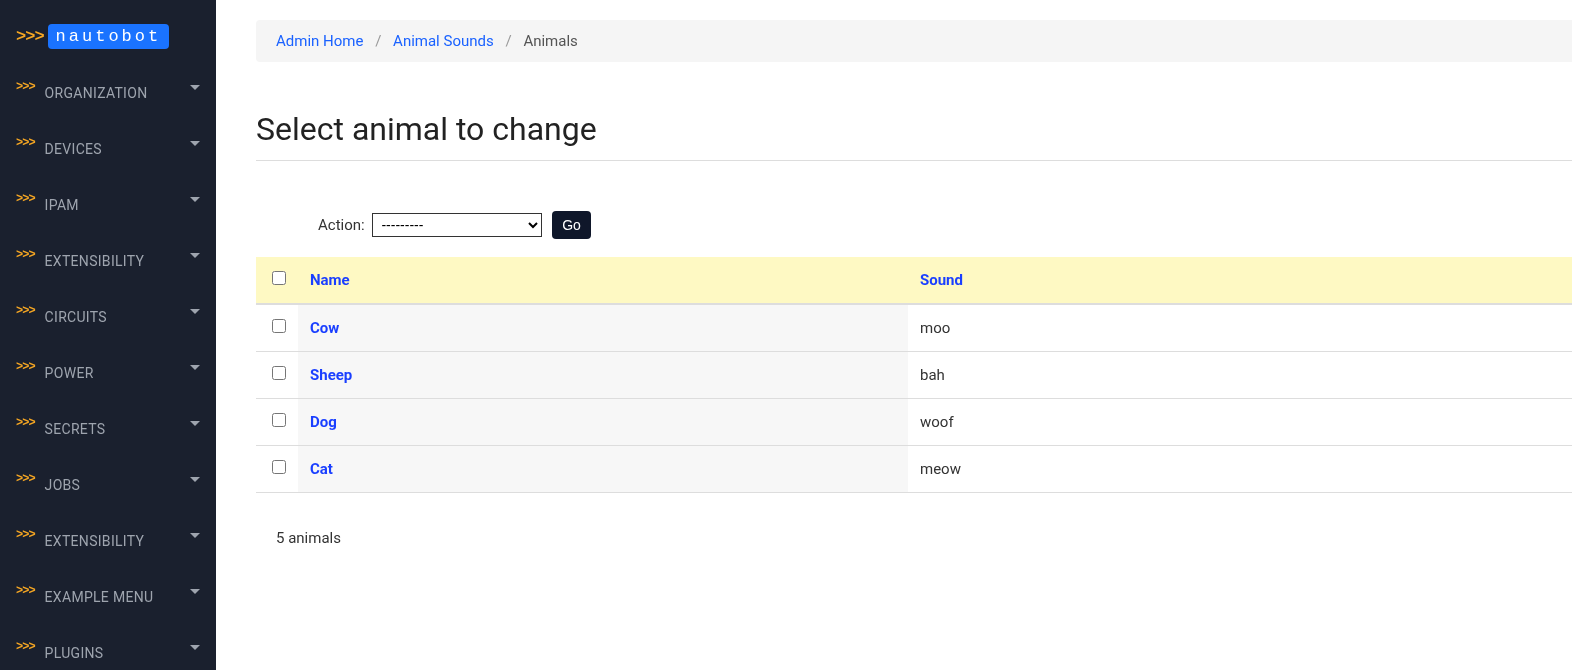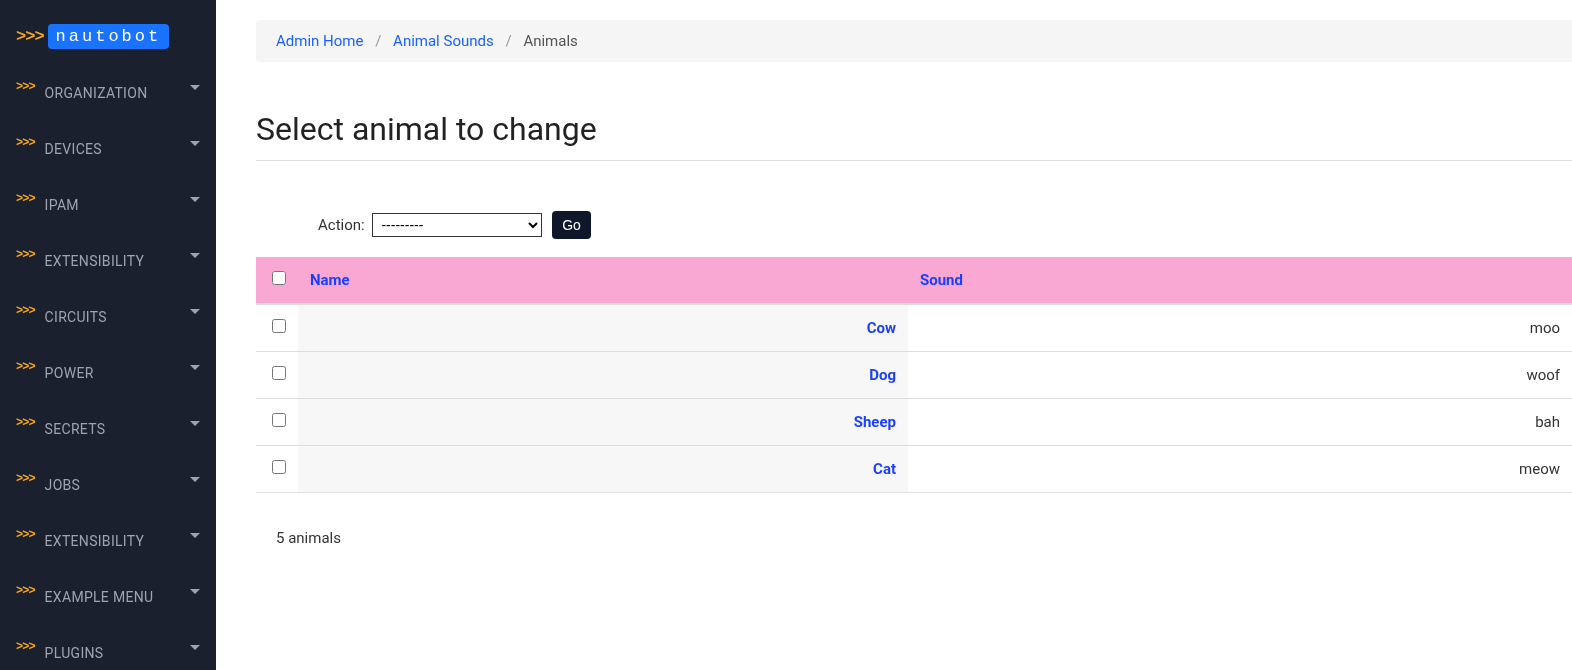--- a/index.html
+++ b/index.html
@@ -163,42 +163,41 @@
       font-size: 14px;
       margin-left: 6px;
       cursor: pointer;
     }
     table.data {
       width: 100%;
       border-collapse: collapse;
       margin-bottom: 32px;
     }
     table.data th {
-      background: #f9a8d4;
+      background: #fef9c3;
       text-align: left;
       padding: 14px 12px;
       font-weight: 700;
       font-size: 15px;
       border-bottom: 2px solid #ddd;
     }
     table.data th.checkbox-col,
     table.data td.checkbox-col {
       width: 40px;
       text-align: left;
       padding-left: 16px;
     }
     table.data th a {
       color: #1a3fff;
       text-decoration: none;
     }
     table.data td {
       padding: 14px 12px;
       border-bottom: 1px solid #ddd;
       font-size: 15px;
-      text-align: right;
     }
     table.data td.name-cell {
       background: #f7f7f7;
     }
     table.data td.name-cell a {
       color: #1a3fff;
       font-weight: 700;
       text-decoration: none;
     }
     table.data th.name-col,
@@ -320,27 +319,27 @@
       </tr>
     </thead>
     <tbody id="table-body">
         <tr>
           <td class="checkbox-col"><input type="checkbox" style=""></td>
           <td class="name-cell name-col"><a href="#">Cow</a></td>
           <td>moo</td>
         </tr>
         <tr>
           <td class="checkbox-col"><input type="checkbox" style=""></td>
-          <td class="name-cell name-col"><a href="#">Dog</a></td>
-          <td>woof</td>
+          <td class="name-cell name-col"><a href="#">Sheep</a></td>
+          <td>bah</td>
         </tr>
         <tr>
           <td class="checkbox-col"><input type="checkbox" style=""></td>
-          <td class="name-cell name-col"><a href="#">Sheep</a></td>
-          <td>bah</td>
+          <td class="name-cell name-col"><a href="#">Dog</a></td>
+          <td>woof</td>
         </tr>
         <tr>
           <td class="checkbox-col"><input type="checkbox" style=""></td>
           <td class="name-cell name-col"><a href="#">Cat</a></td>
           <td>meow</td>
         </tr>
       </tbody>
   </table>
 
   <div class="count">5 animals</div>

